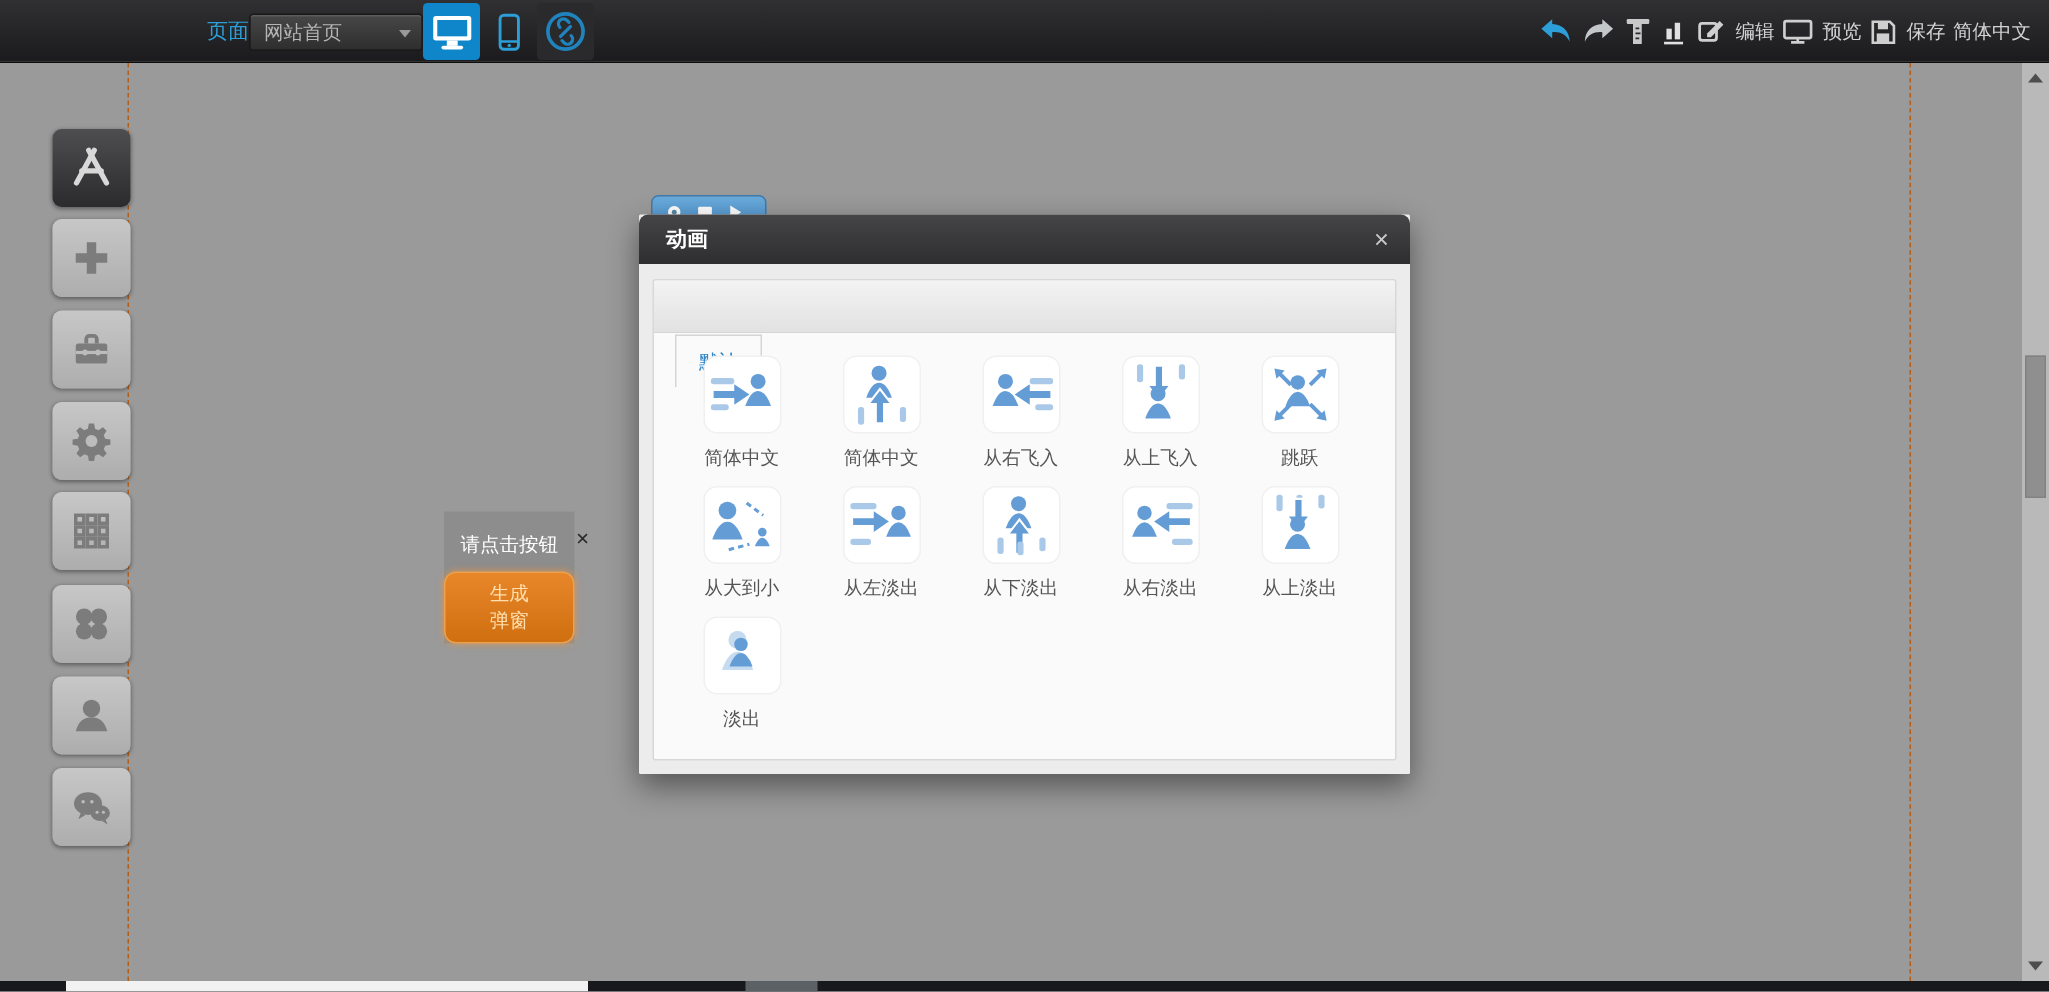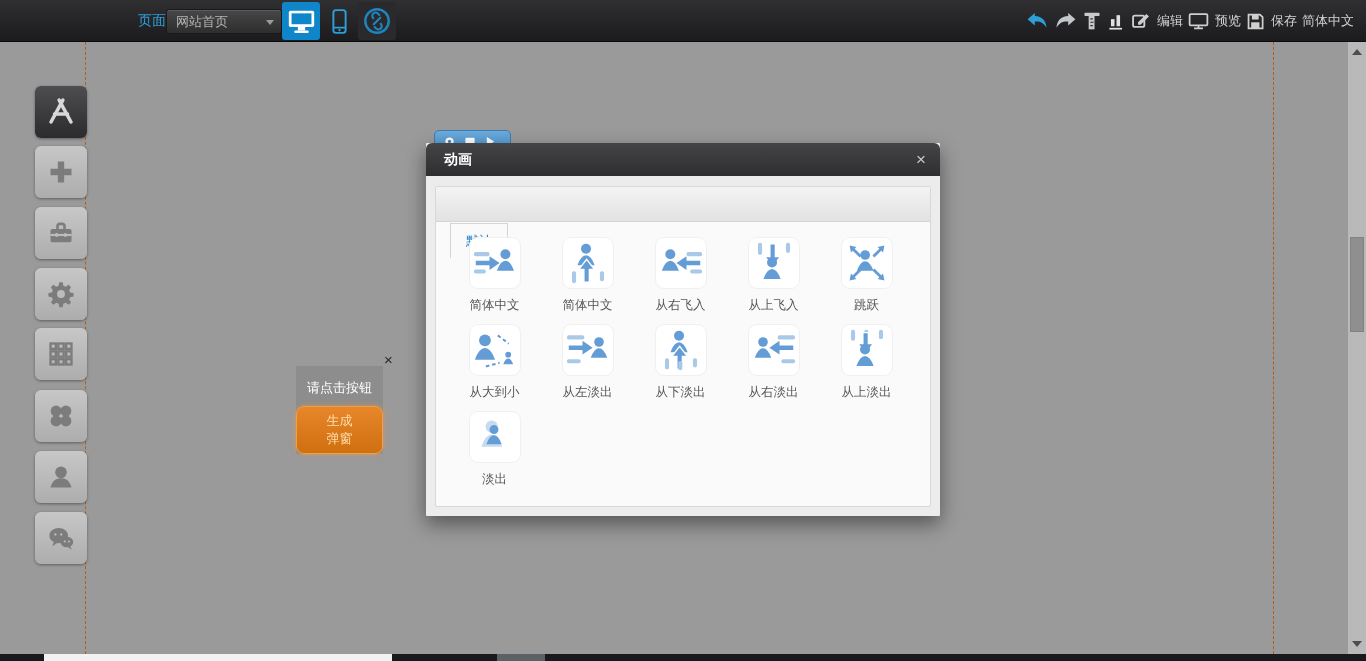--- a/index.html
+++ b/index.html
@@ -27,21 +27,21 @@
   .canvas { position:absolute; left:0; top:42px; width:1348px; height:612px; background:#9a9a9a; overflow:hidden; }
   .guide { position:absolute; top:0; height:612px; width:0; border-left:1px dashed #b35d17; z-index:1; }
 
   
   .side-btn { position:absolute; left:35px; width:52px; height:52px; border-radius:6px;
     background:linear-gradient(#c7c7c7,#adadad); box-shadow:0 1px 3px rgba(0,0,0,.4);
     display:flex; align-items:center; justify-content:center; z-index:2; cursor:pointer; }
   .side-btn.active { background:linear-gradient(#4e4e50,#2b2b2d); }
 
   
-  .popup-trigger { position:absolute; left:296px; top:324px; width:87px; height:88px;
+  .popup-trigger { position:absolute; left:296px; top:299px; width:87px; height:88px;
     background:#8d8d8d; text-align:center; padding-top:13px; z-index:2; cursor:pointer; }
   .popup-trigger .tip { color:#fff; font-size:13px; }
   .gen-btn { display:inline-block; margin-top:9px; padding:5px 24px; font-size:13px; color:#ffdfae;
     background:linear-gradient(#e8872a,#d06f10); border:1px solid #eda04e; border-radius:8px;
     box-shadow:0 0 5px rgba(240,150,60,.75); cursor:pointer; }
   .trigger-close { position:absolute; left:384px; top:311px; color:#2a2a2a; font-size:15px;
     line-height:14px; z-index:2; cursor:pointer; }
 
   
   .mini-toolbar { position:absolute; left:434px; top:130px; width:77px; height:22px; z-index:9;

